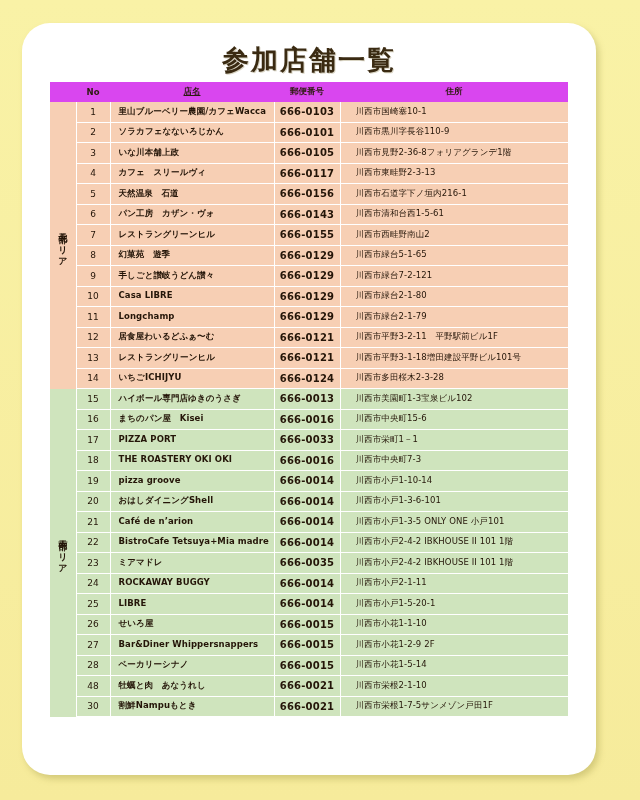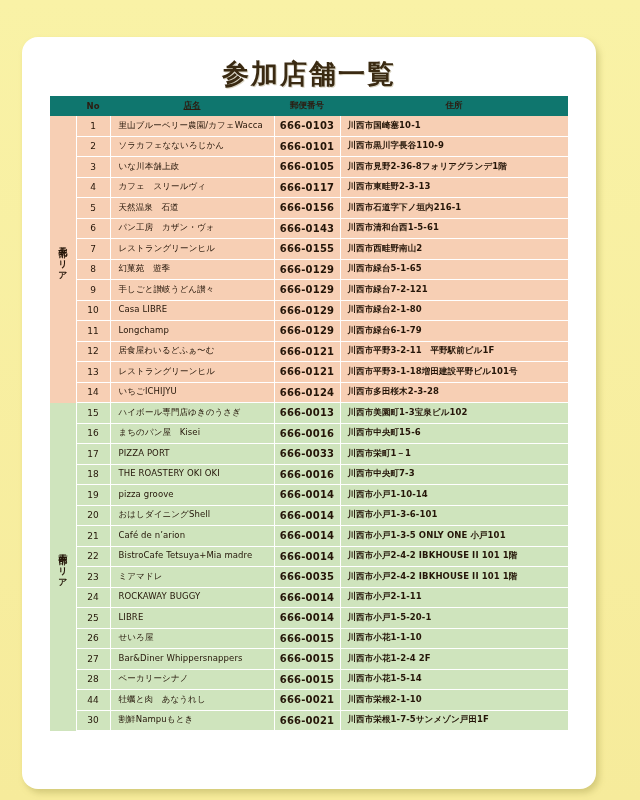--- a/index.html
+++ b/index.html
@@ -20,25 +20,24 @@
     background: linear-gradient(180deg,#f9f2a6 0%, #f6eb9b 100%);
     box-sizing: border-box;
   }
   .card {
     position: absolute;
     left: 22px;
     top: 23px;
     width: 574px;
     height: 752px;
     background: #ffffff;
-    border-radius: 16px;
+    border-radius: 28px;
     box-shadow: 3px 4px 6px rgba(150,140,60,0.35);
     box-sizing: border-box;
     overflow: hidden;
-    margin-top: 14px;
   }
   .title {
     text-align: center;
     font-family: "DejaVu Serif", "Liberation Serif", serif;
     font-size: 27px;
     font-weight: bold;
     color: #3a2a12;
     letter-spacing: 2px;
     margin-top: 19px;
     text-shadow: 1px 1px 0 rgba(120,100,40,0.28);
@@ -48,21 +47,21 @@
     left: 28px;
     top: 59px;
     width: 518px;
   }
   table.stores {
     border-collapse: collapse;
     width: 518px;
     table-layout: fixed;
   }
   table.stores th {
-    background: #0f766e;
+    background: #d946ef;
     color: #2d1b10;
     font-size: 8.5px;
     font-weight: bold;
     padding: 4px 0 4px 0;
     text-align: center;
     border: none;
   }
   th.c-area { width: 26px; background: #f4795a; }
   th.c-no   { width: 34px; }
   th.c-name { width: 164px; text-decoration: underline; }
@@ -79,33 +78,33 @@
   }
   td.no {
     text-align: center;
     width: 34px;
     border-right: 1px solid #ffffff;
     font-size: 9px;
   }
   td.name {
     padding-left: 8px;
     border-right: 1px solid #ffffff;
-    font-weight: normal;
+    font-weight: bold;
     letter-spacing: 0.1px;
   }
   td.zip {
     text-align: center;
     border-right: 1px solid #ffffff;
     font-weight: bold;
     font-size: 10px;
     letter-spacing: 0.2px;
   }
   td.addr {
-    padding-left: 7px;
-    font-weight: bold;
+    padding-left: 15px;
+    font-weight: normal;
     letter-spacing: 0.1px;
   }
   tr.north td { background: #f7cfb4; }
   tr.south td { background: #cfe4bd; }
 
   td.area-cell {
     width: 26px;
     padding: 0;
     border-right: 1px solid #ffffff;
     border-bottom: none;
@@ -211,21 +210,21 @@
             <tr class="north">
               <td class="no">10</td>
               <td class="name">Casa LIBRE</td>
               <td class="zip">666-0129</td>
               <td class="addr">川西市緑台2-1-80</td>
             </tr>
             <tr class="north">
               <td class="no">11</td>
               <td class="name">Longchamp</td>
               <td class="zip">666-0129</td>
-              <td class="addr">川西市緑台6-1-79</td>
+              <td class="addr">川西市緑台2-1-79</td>
             </tr>
             <tr class="north">
               <td class="no">12</td>
               <td class="name">居食屋わいるどふぁ〜む</td>
               <td class="zip">666-0121</td>
               <td class="addr">川西市平野3-2-11　平野駅前ビル1F</td>
             </tr>
             <tr class="north">
               <td class="no">13</td>
               <td class="name">レストラングリーンヒル</td>
@@ -308,30 +307,30 @@
             <tr class="south">
               <td class="no">26</td>
               <td class="name">せいろ屋</td>
               <td class="zip">666-0015</td>
               <td class="addr">川西市小花1-1-10</td>
             </tr>
             <tr class="south">
               <td class="no">27</td>
               <td class="name">Bar&amp;Diner Whippersnappers</td>
               <td class="zip">666-0015</td>
-              <td class="addr">川西市小花1-2-4 2F</td>
+              <td class="addr">川西市小花1-2-9 2F</td>
             </tr>
             <tr class="south">
               <td class="no">28</td>
               <td class="name">ベーカリーシナノ</td>
               <td class="zip">666-0015</td>
               <td class="addr">川西市小花1-5-14</td>
             </tr>
             <tr class="south">
-              <td class="no">44</td>
+              <td class="no">48</td>
               <td class="name">牡蠣と肉　あなうれし</td>
               <td class="zip">666-0021</td>
               <td class="addr">川西市栄根2-1-10</td>
             </tr>
             <tr class="south">
               <td class="no">30</td>
               <td class="name">割鮮Nampuもとき</td>
               <td class="zip">666-0021</td>
               <td class="addr">川西市栄根1-7-5サンメゾン戸田1F</td>
             </tr>

